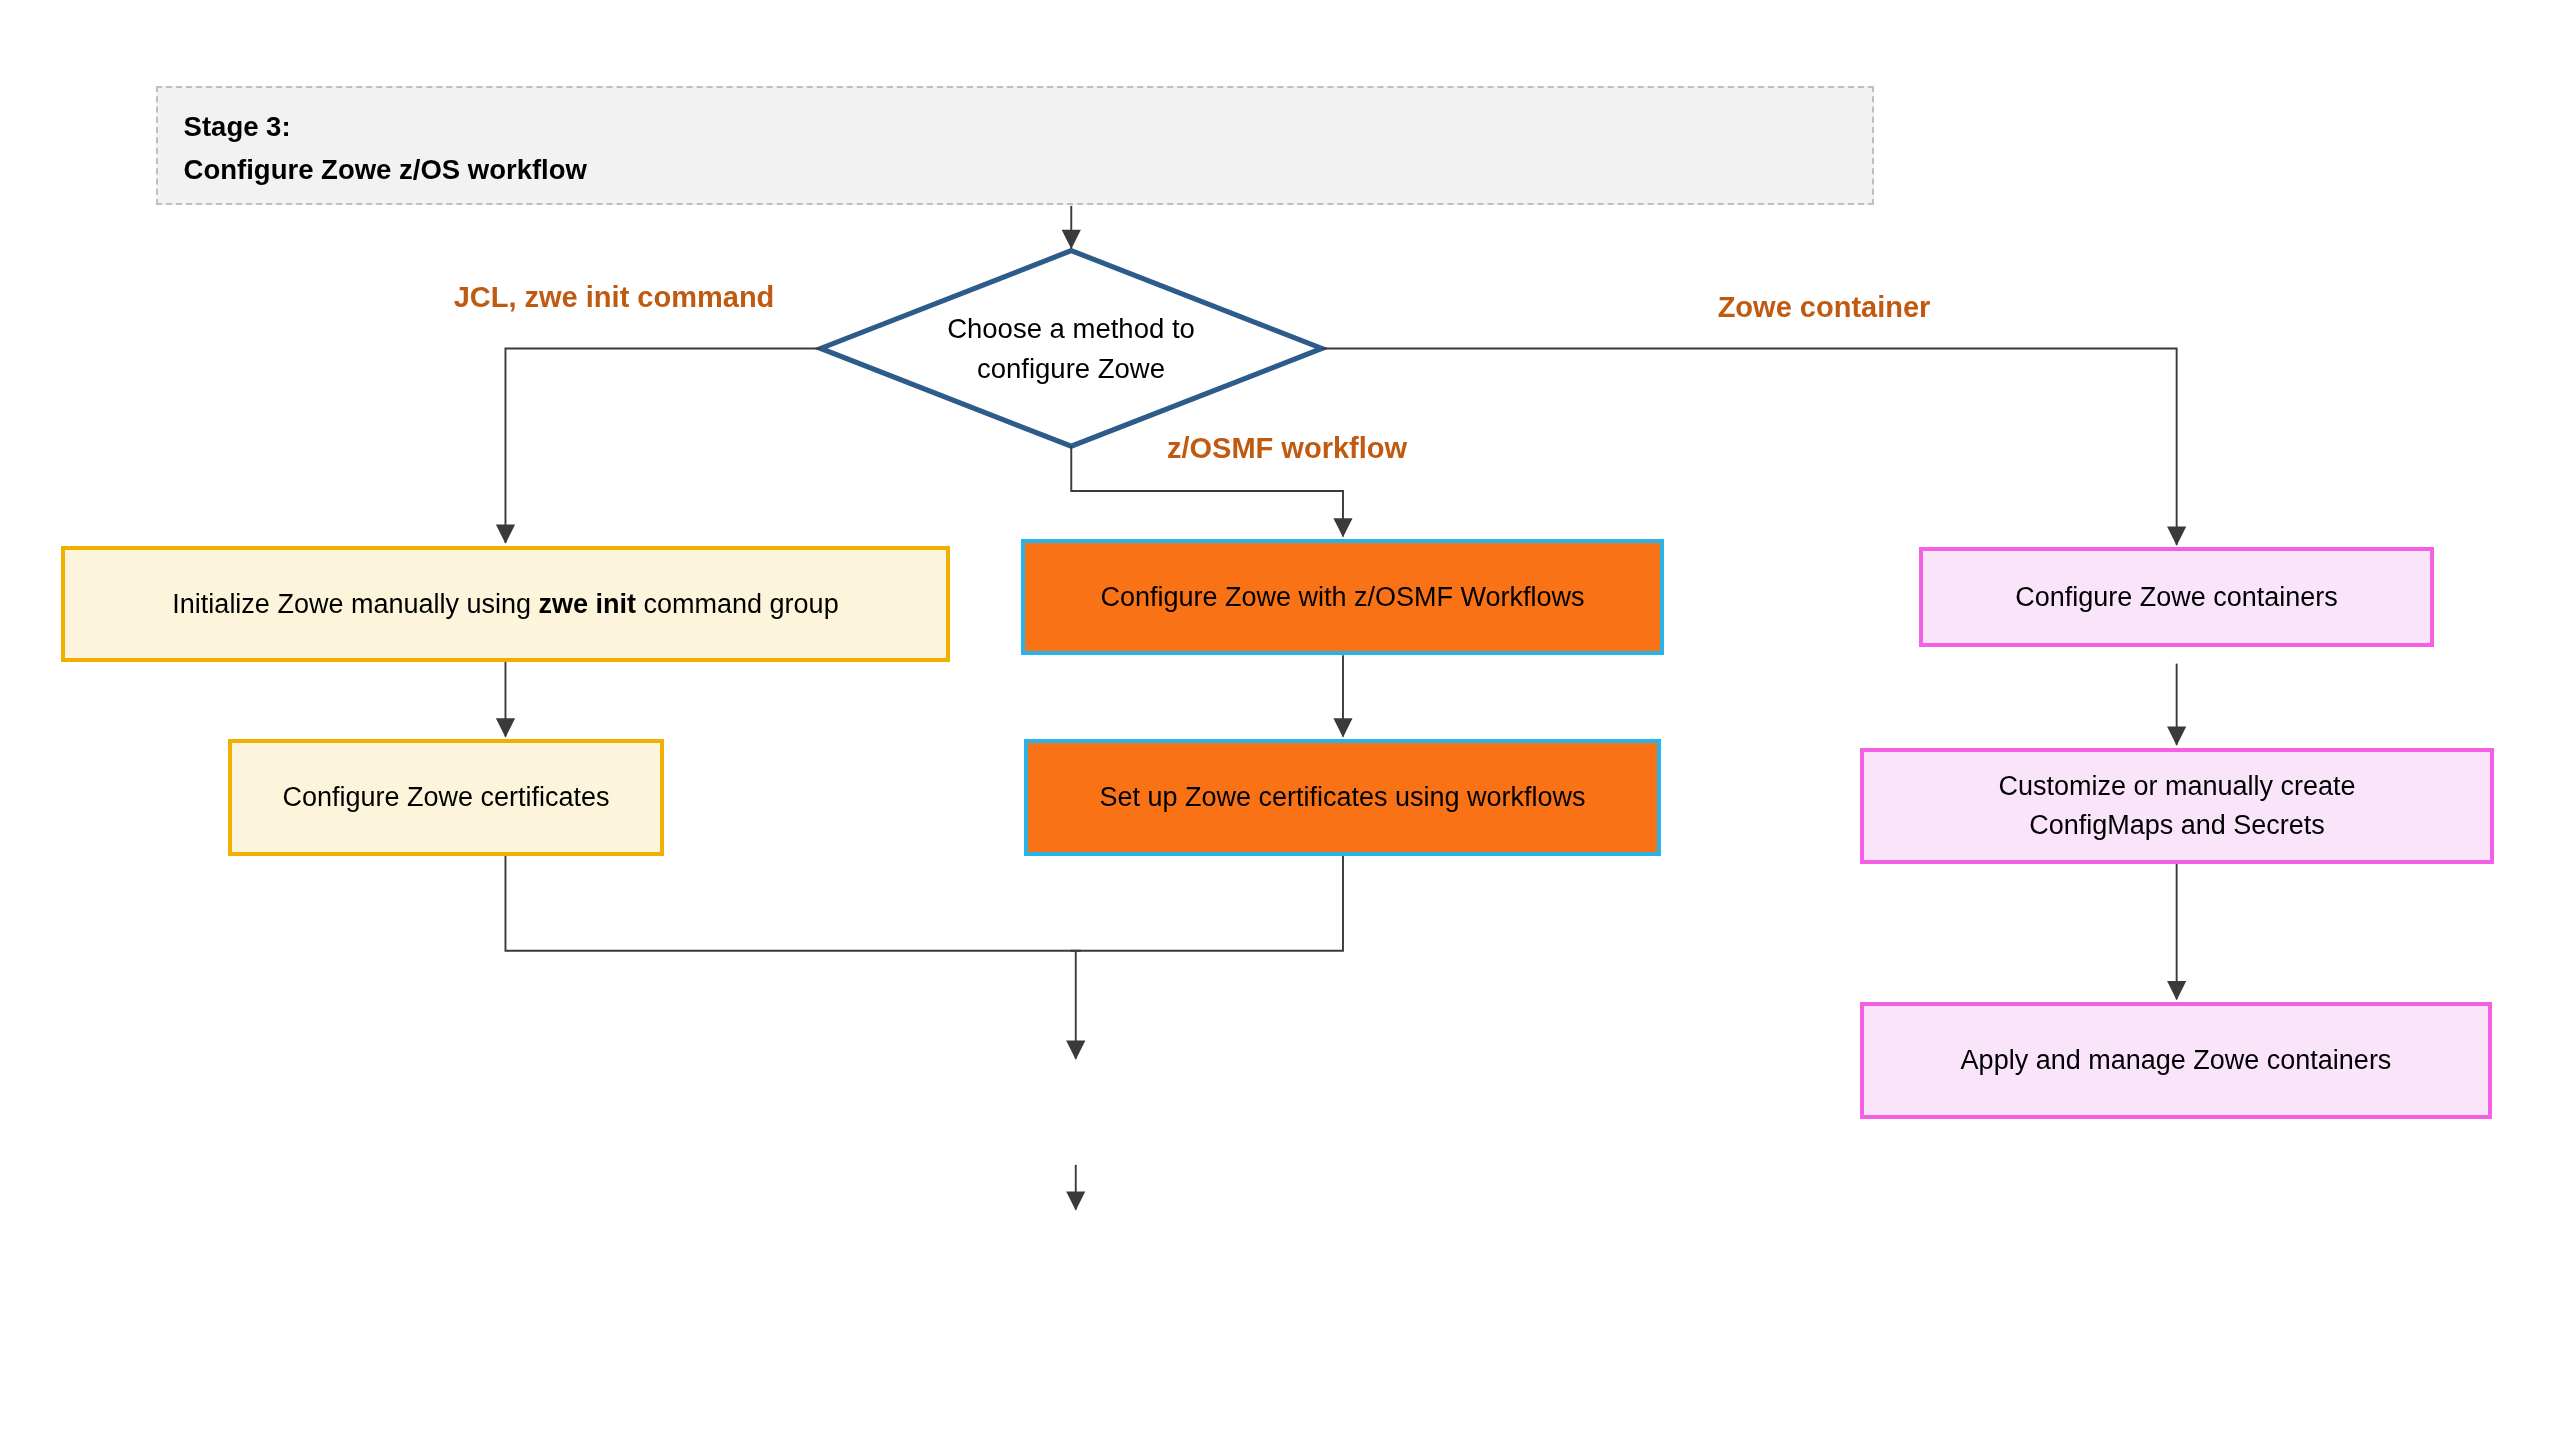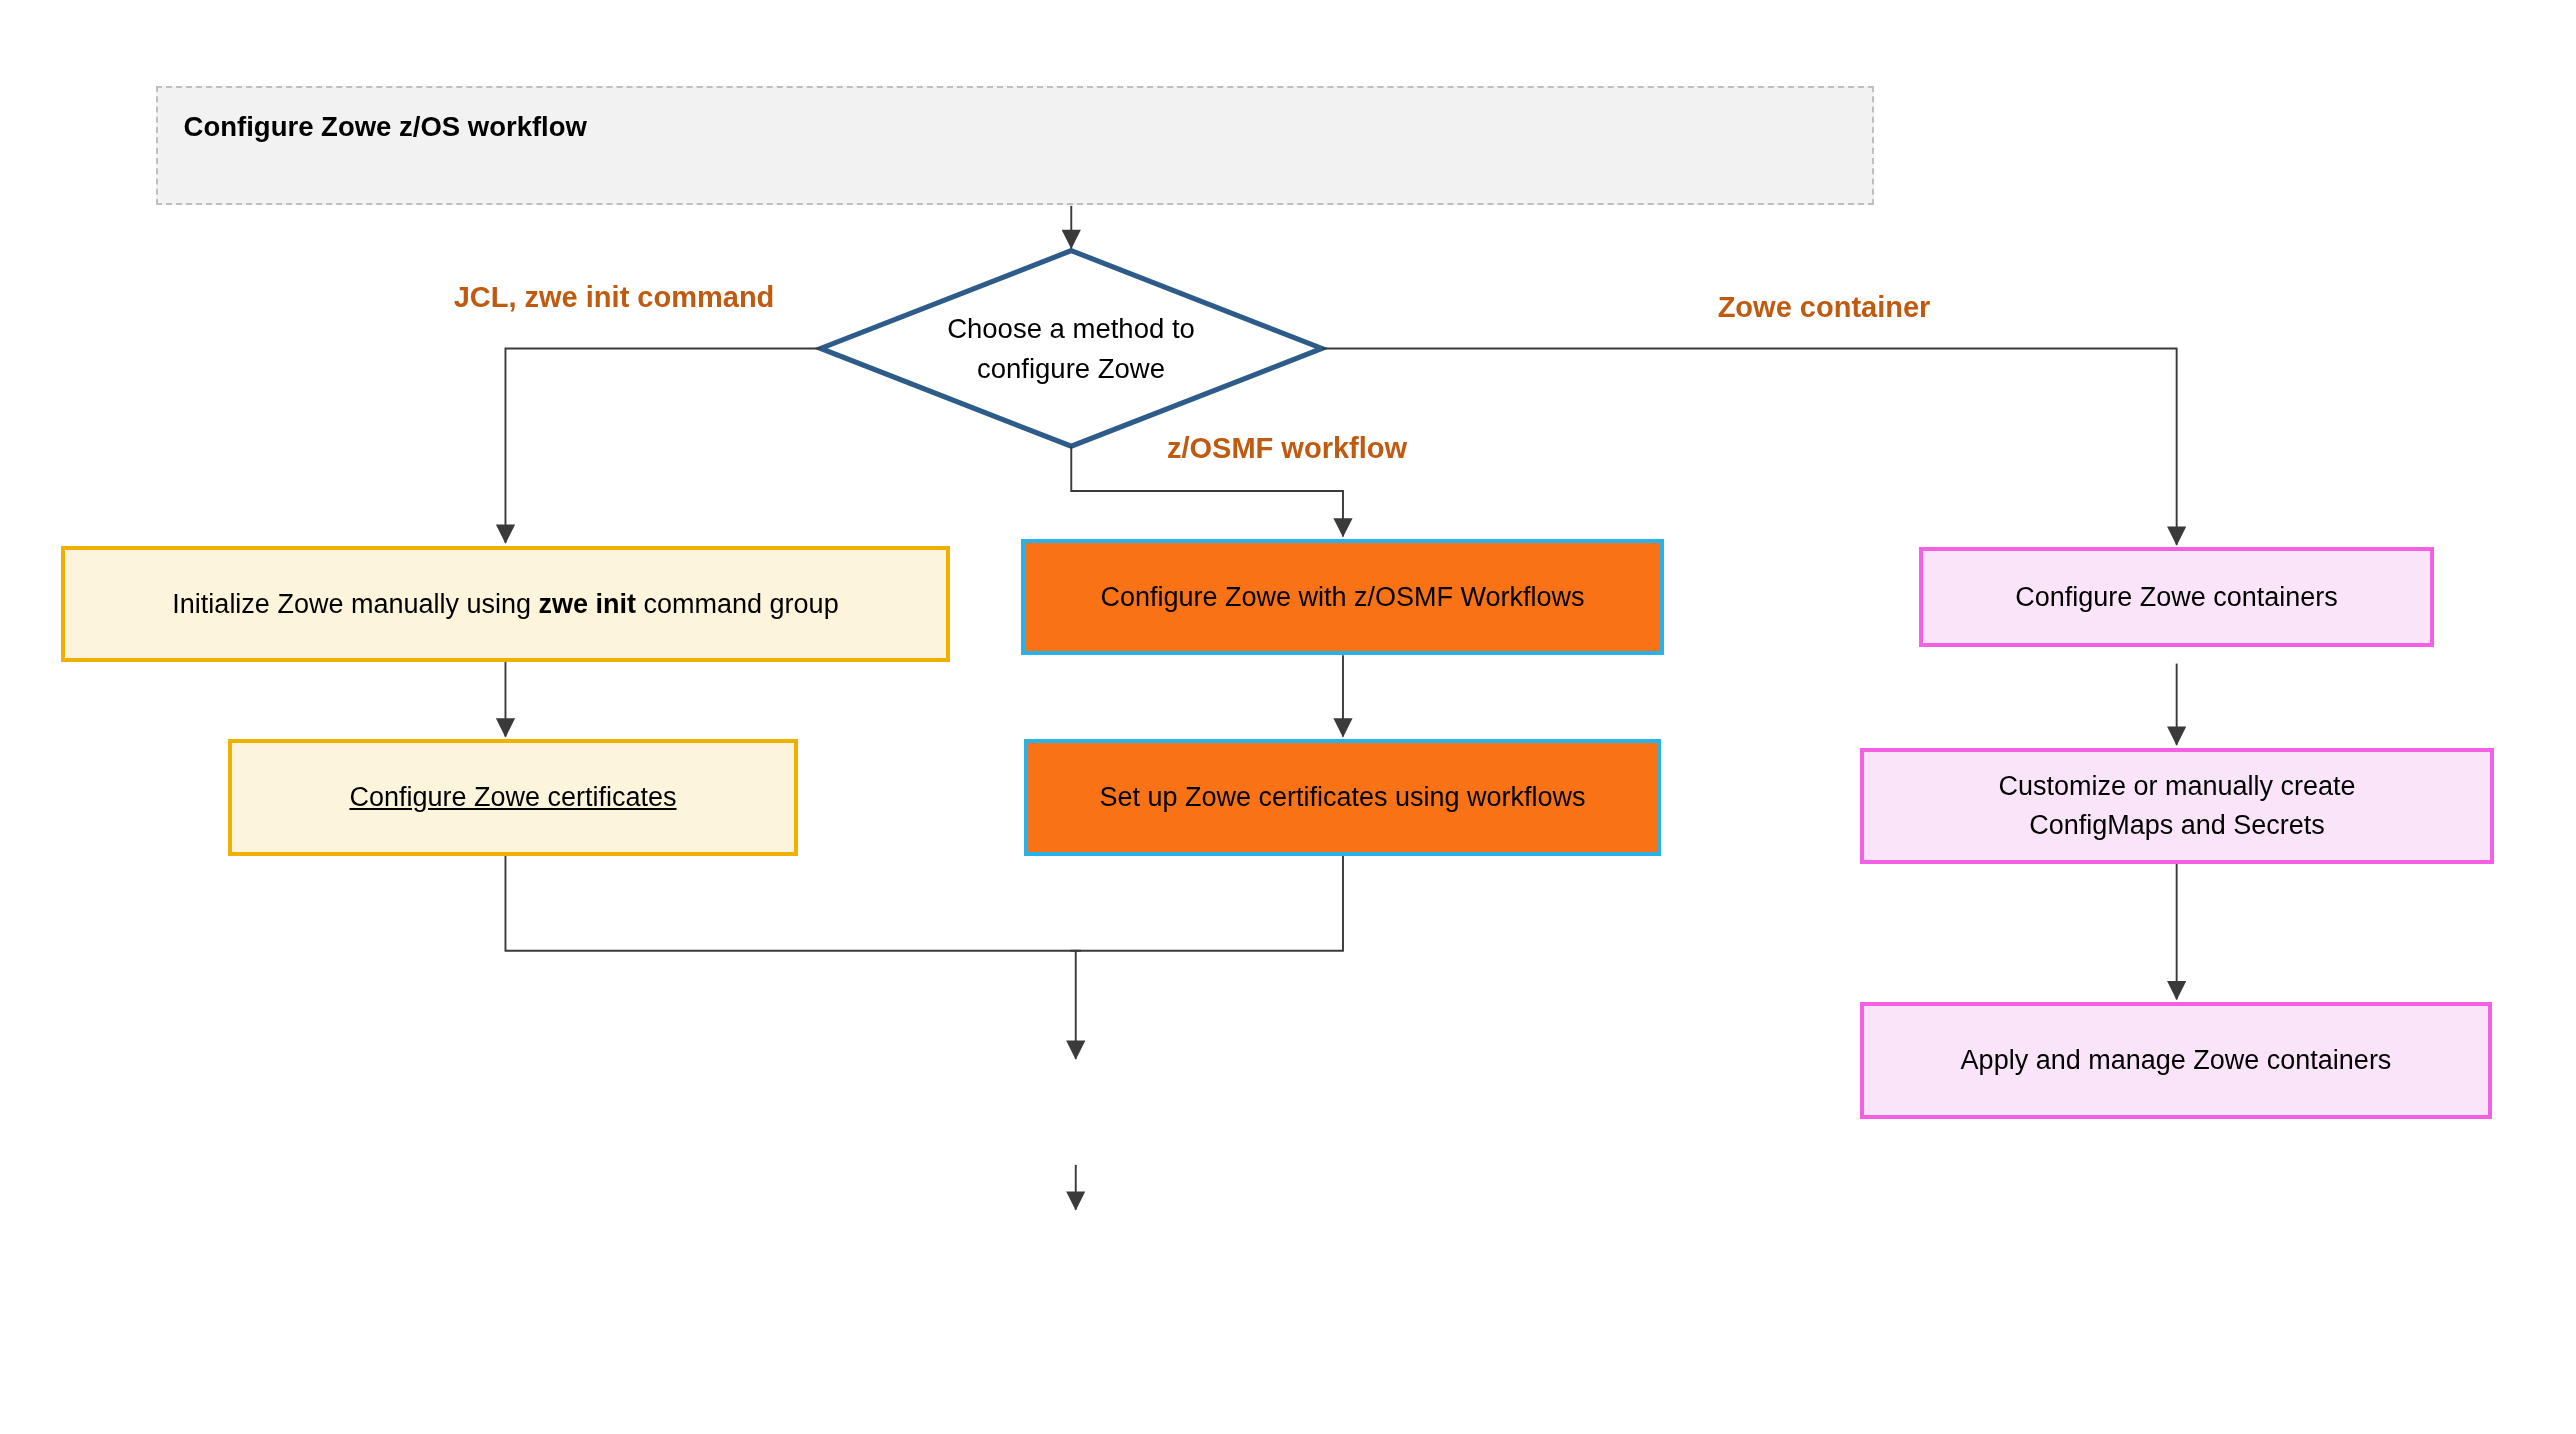--- a/index.html
+++ b/index.html
@@ -58,21 +58,21 @@
     font-weight: bold;
     color: #000000;
     line-height: 1.55;
   }
   .yellow { background: #fdf4dc; border: 4.5px solid #f0b000; }
   .blue   { background: #f97316; border: 4.5px solid #29b2e8; }
   .pink   { background: #fae4fa; border: 4.5px solid #f45fe3; }
   .green  { background: #f1f9ee; border: 4.5px solid #73ae49; }
 
   .n-init   { left: 61px;   top: 546px;  width: 889px; height: 116px; }
-  .n-certs  { left: 228px;  top: 739px; width: 570px;  height: 117px; text-decoration: underline; }
+  .n-certs  { left: 228px;  top: 739px; width: 436px;  height: 117px; }
   .n-zosmf1 { left: 1021px; top: 539px;  width: 643px; height: 116px; }
   .n-zosmf2 { left: 1024px; top: 739px; width: 637px;  height: 117px; text-align: right; }
   .n-cont1  { left: 1919px; top: 547px;  width: 515px;  height: 100px; }
   .n-cont2  { left: 1860px; top: 748px; width: 634px;  height: 116px; line-height: 1.45; }
   .n-cont3  { left: 1860px; top: 1002px; width: 632px;  height: 117px; }
   .n-green1 { left: 757px; top: 1062px; width: 636px;  height: 104px; }
   .n-green2 { left: 675px; top: 1213px; width: 802px; height: 104px; }
   .n-cont2 span { display: block; }
 
   .decision-text {
@@ -120,20 +120,21 @@
     <path class="edge" d="M2100,1025 L2100,1152" marker-end="url(#arrow)"></path>
     <path class="edge" d="M3404,1038 L3404,1165" marker-end="url(#arrow)"></path>
     <path class="edge" d="M3404,1351 L3404,1563" marker-end="url(#arrow)"></path>
     <path class="edge" d="M790,1339 L790,1487 L1690,1487"></path>
     <path class="edge" d="M2100,1339 L2100,1487 L1674,1487"></path>
     <path class="edge" d="M1682,1487 L1682,1656" marker-end="url(#arrow)"></path>
     <path class="edge" d="M1682,1822 L1682,1892" marker-end="url(#arrow)"></path>
   </svg>
 
   <div class="banner">
+    <span>Stage 3:</span>
     <span>Configure Zowe z/OS workflow</span>
   </div>
 
   <div class="decision-text">
     <span style="display:block">Choose a method to</span>
     <span style="display:block">configure Zowe</span>
   </div>
 
   <div class="edge-label lbl-jcl">JCL, zwe init command</div>
   <div class="edge-label lbl-zosmf">z/OSMF workflow</div>

